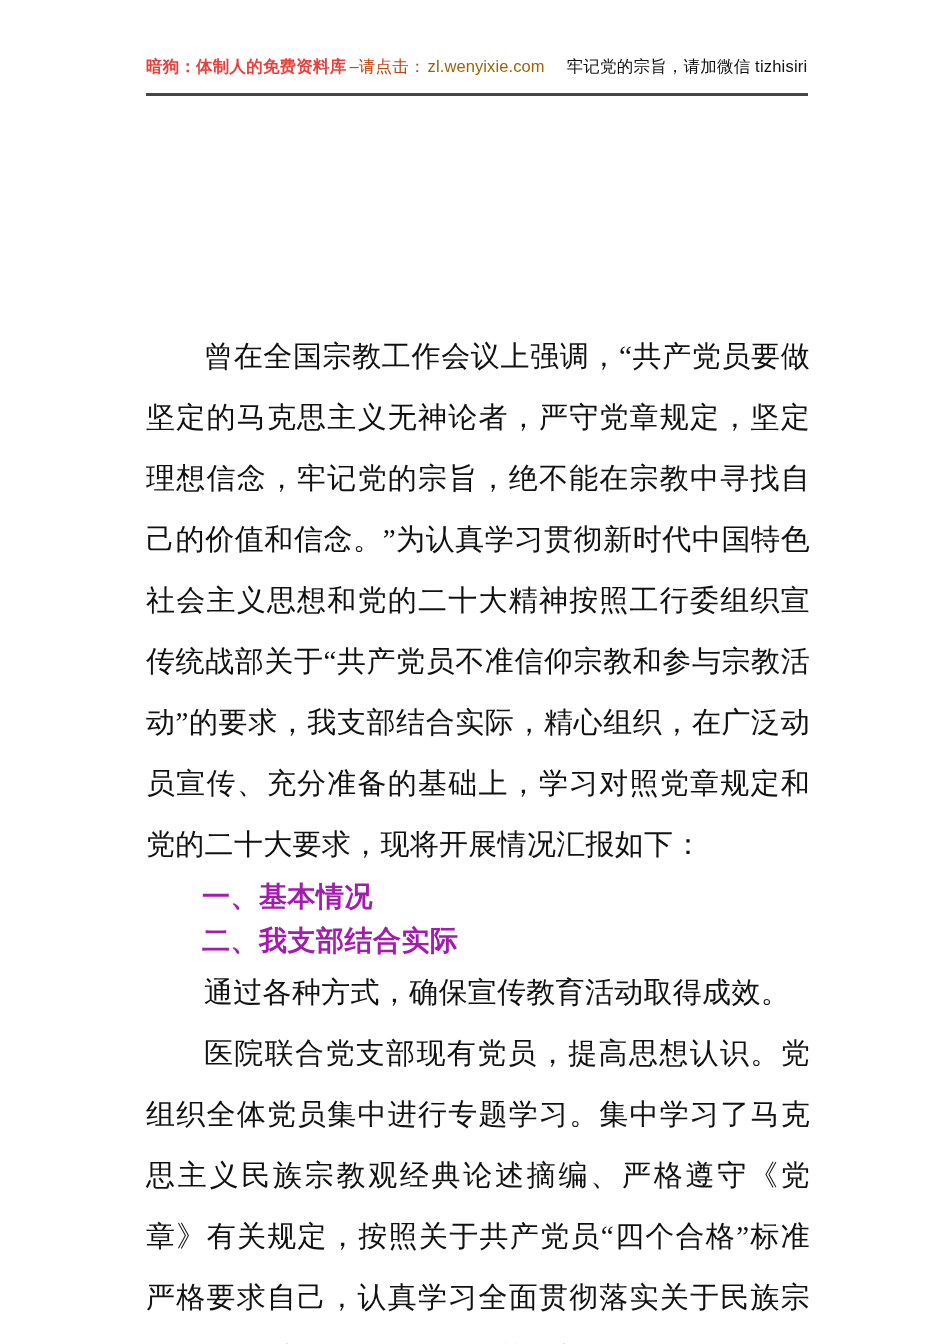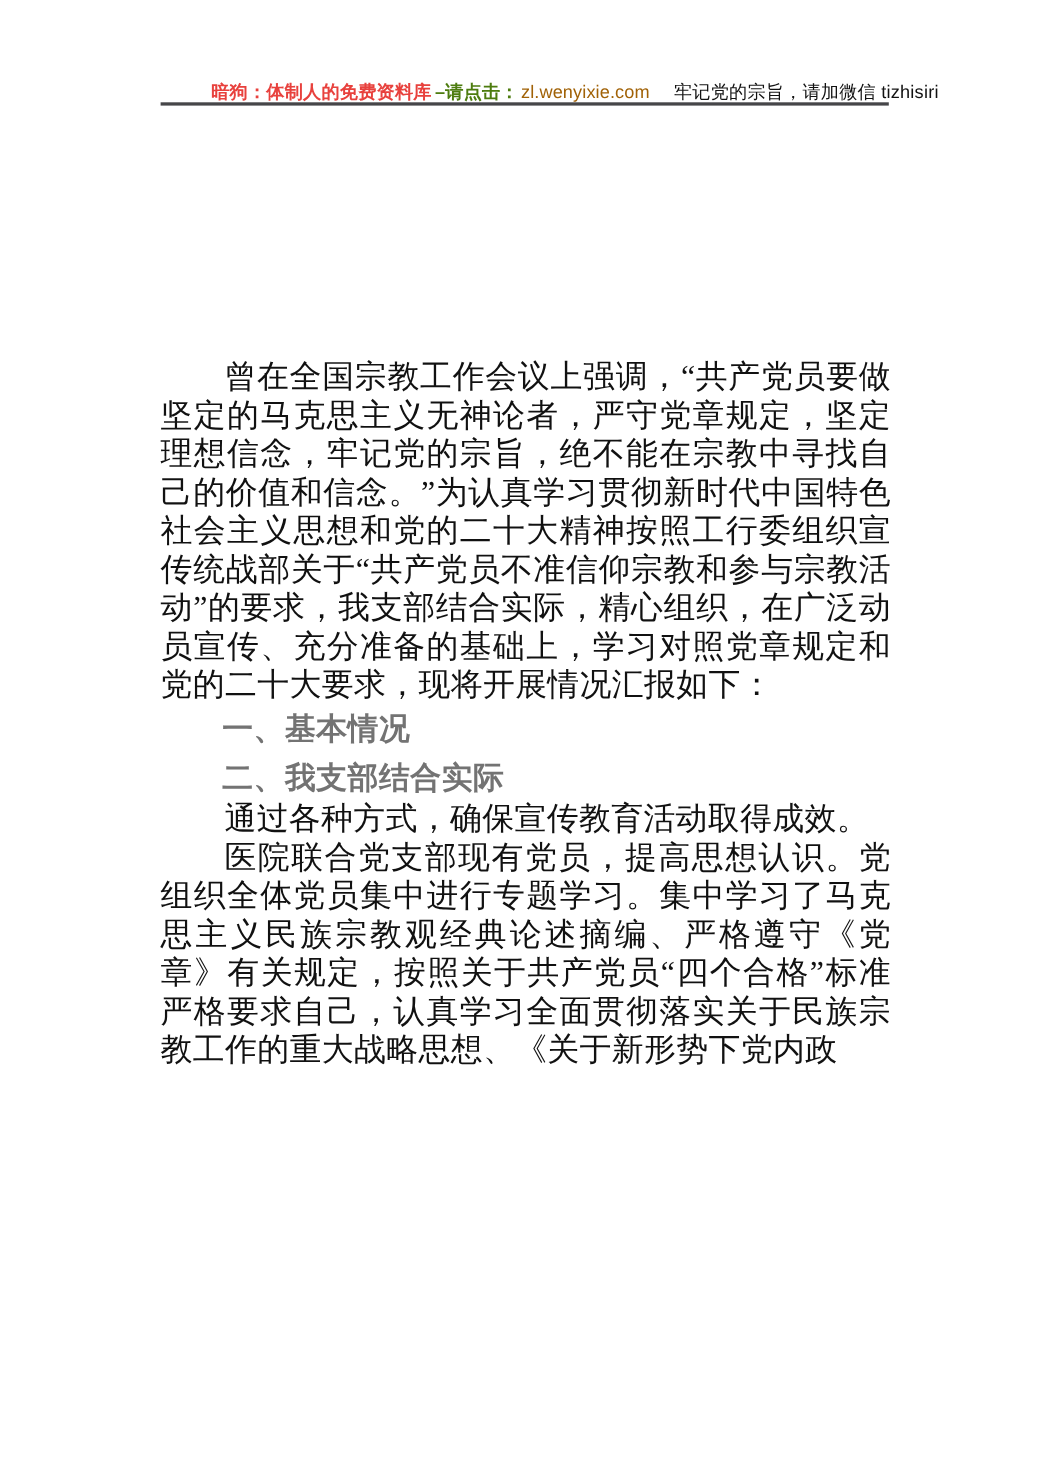--- a/index.html
+++ b/index.html
@@ -24,35 +24,34 @@
   }
 
   
   .doc-header {
     position: absolute;
     left: 146px;
     top: 58px;
     width: 662px;
     height: 34px;
     display: flex;
-    align-items: flex-end;
+    align-items: flex-start;
     white-space: nowrap;
     font-family: "Liberation Sans", "DejaVu Sans", sans-serif;
     font-size: 16.5px;
     line-height: 1;
-    margin-left: 46px;
   }
   .hdr-brand {
     color: #e8413d;
     font-weight: 700;
     letter-spacing: 0.2px;
   }
   .hdr-click {
-    color: #4d7c0f;
-    font-weight: 700;
+    color: #c2410c;
+    font-weight: 400;
     margin-left: 3px;
     letter-spacing: 0.2px;
   }
   .hdr-link {
     color: #a16207;
     font-weight: 400;
     margin-left: 2px;
     letter-spacing: 0.1px;
   }
   .hdr-group {
@@ -89,36 +88,36 @@
   .doc-body {
     position: absolute;
     left: 146px;
     top: 326px;
     width: 664px;
   }
   .para {
     margin: 0;
     font-family: "Liberation Serif", "DejaVu Serif", serif;
     font-size: 29px;
-    line-height: 35px;
+    line-height: 61px;
     letter-spacing: 0.3px;
     text-align: justify;
     text-justify: inter-ideograph;
     text-indent: 2em;
     color: #111111;
   }
   .heading {
     margin: 0;
     font-family: "Liberation Sans", "DejaVu Sans", sans-serif;
     font-weight: 700;
     font-size: 28px;
     line-height: 43.5px;
     letter-spacing: 0.5px;
     text-indent: 2em;
-    color: #737373;
+    color: #a21caf;
   }
 </style>
 </head>
 <body>
 
 <div class="page">
 
   <div class="doc-header">
     <span class="hdr-brand">暗狗：体制人的免费资料库</span>
     <span class="hdr-click">–请点击：</span>

